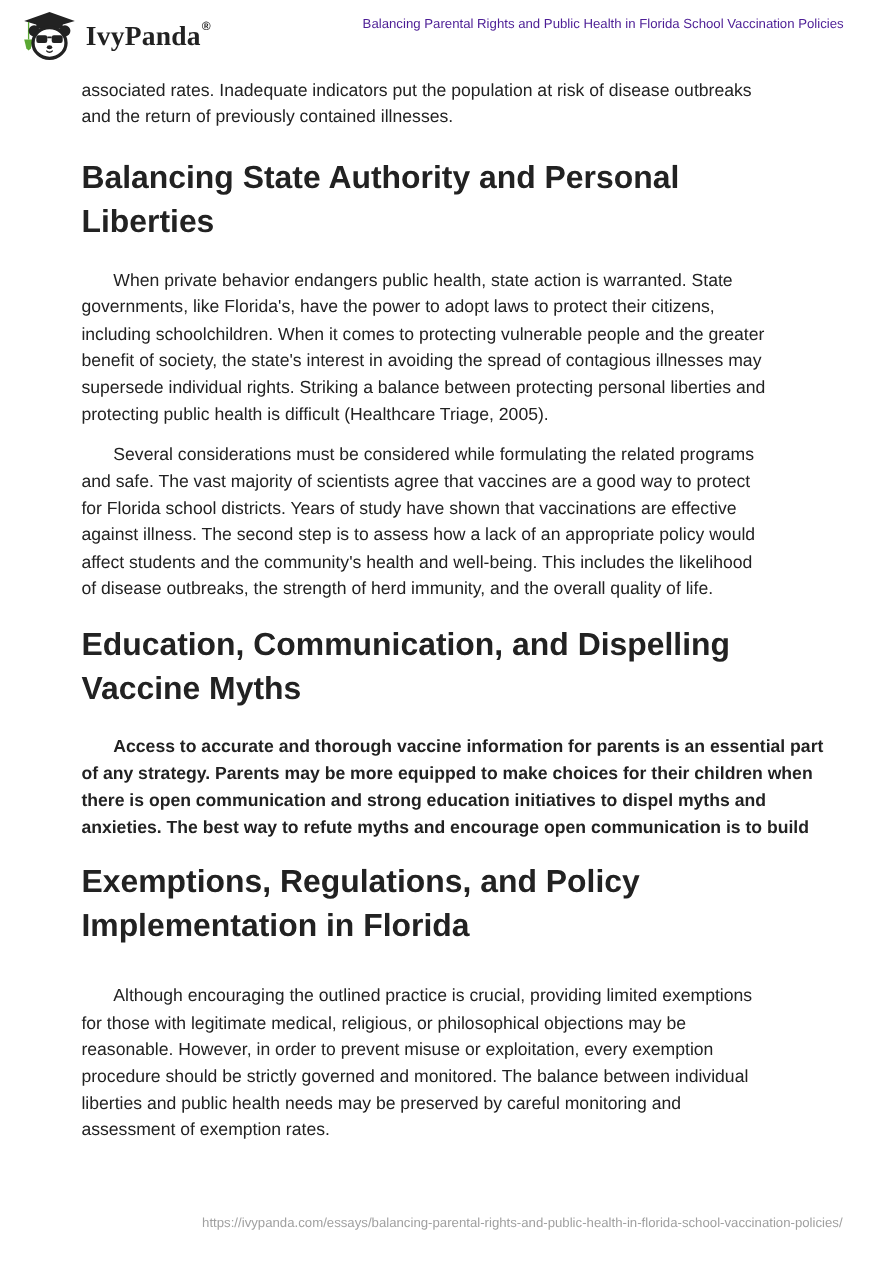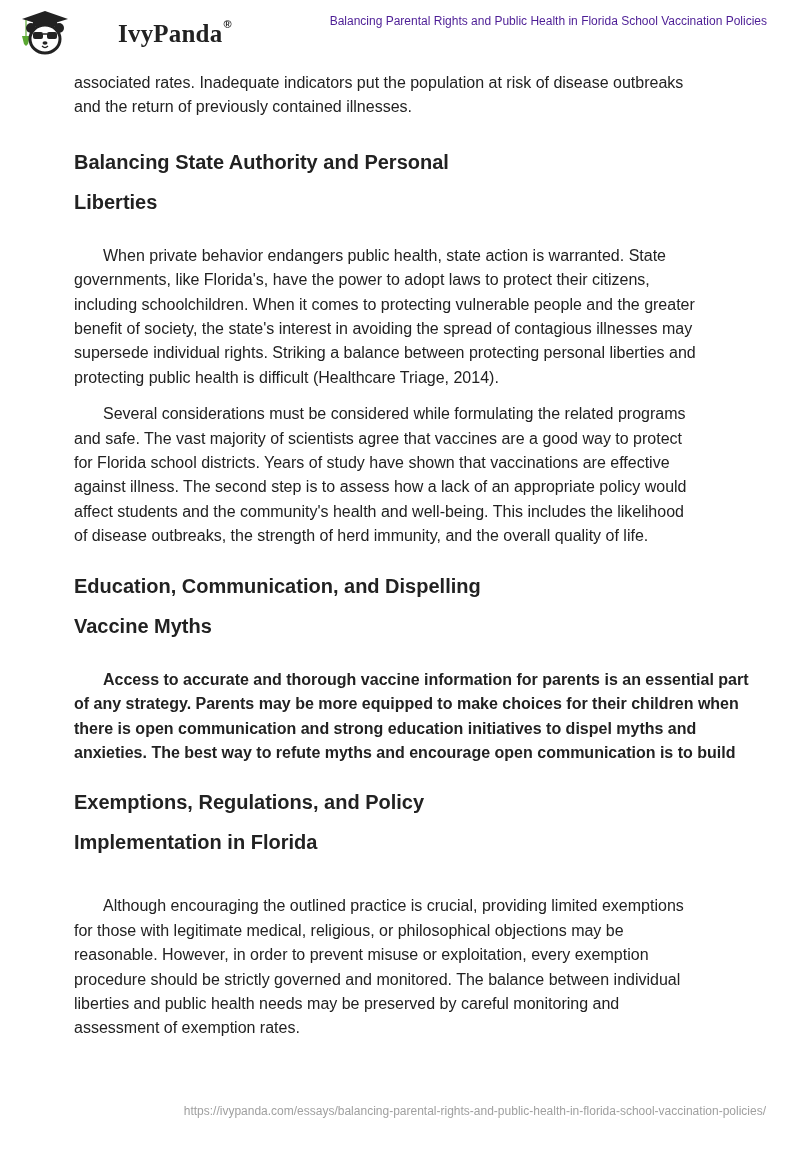--- a/index.html
+++ b/index.html
@@ -20,21 +20,20 @@
       left: 0; top: 0;
       width: 800px;
       height: 60px;
     }
     .logo {
       position: absolute;
       left: 16px;
       top: 8px;
       display: flex;
       align-items: center;
-      gap: 40px;
     }
     .logo-mark {
       width: 60px;
       height: 50px;
       display: block;
     }
     .logo-text {
       font-family: "Liberation Serif", serif;
       font-weight: bold;
       font-size: 25px;
@@ -73,21 +72,21 @@
       line-height: 24.4px;
       color: #222222;
     }
     p.indent {
       text-indent: 29px;
     }
     p .ln { display: block; white-space: nowrap; }
     p.indent .ln + .ln { text-indent: 0; }
     h2 {
       margin: 0;
-      font-size: 20px;
+      font-size: 29px;
       line-height: 40px;
       font-weight: bold;
       color: #222222;
     }
     h2 .ln { display: block; white-space: nowrap; }
     .footer-url {
       position: absolute;
       right: 34px;
       top: 1104px;
       font-size: 12px;
@@ -136,21 +135,21 @@
     <span class="ln">Balancing State Authority and Personal</span>
     <span class="ln">Liberties</span>
   </h2>
 
   <p class="indent" style="margin-bottom: 12px;">
     <span class="ln">When private behavior endangers public health, state action is warranted. State</span>
     <span class="ln">governments, like Florida's, have the power to adopt laws to protect their citizens,</span>
     <span class="ln">including schoolchildren. When it comes to protecting vulnerable people and the greater</span>
     <span class="ln">benefit of society, the state's interest in avoiding the spread of contagious illnesses may</span>
     <span class="ln">supersede individual rights. Striking a balance between protecting personal liberties and</span>
-    <span class="ln">protecting public health is difficult (Healthcare Triage, 2014).</span>
+    <span class="ln">protecting public health is difficult (Healthcare Triage, 2005).</span>
   </p>
 
   <p class="indent" style="margin-bottom: 17px;">
     <span class="ln">Several considerations must be considered while formulating the related programs</span>
     <span class="ln">and safe. The vast majority of scientists agree that vaccines are a good way to protect</span>
     <span class="ln">for Florida school districts. Years of study have shown that vaccinations are effective</span>
     <span class="ln">against illness. The second step is to assess how a lack of an appropriate policy would</span>
     <span class="ln">affect students and the community's health and well-being. This includes the likelihood</span>
     <span class="ln">of disease outbreaks, the strength of herd immunity, and the overall quality of life.</span>
   </p>

